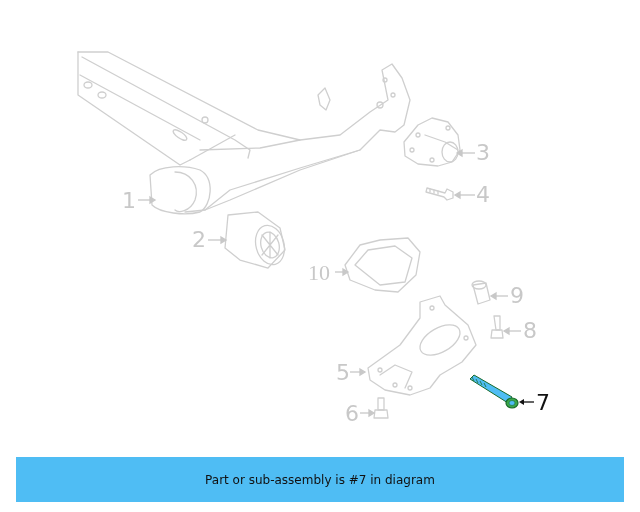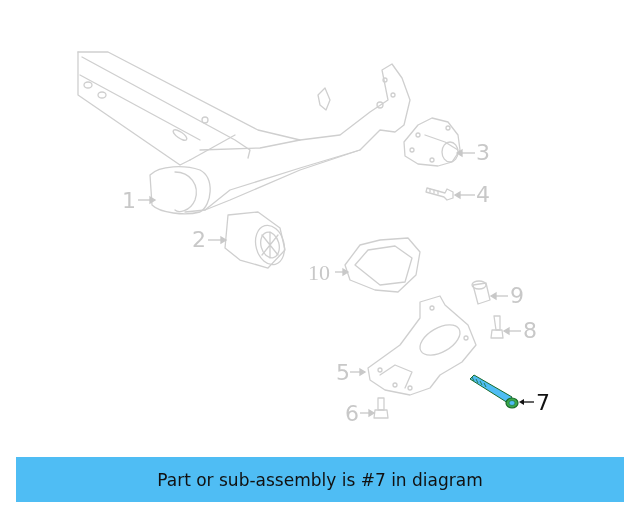--- a/index.html
+++ b/index.html
@@ -2,21 +2,21 @@
 <html><head>
 <meta charset="utf-8">
 <style>
   html, body { margin:0; padding:0; background:#ffffff; }
   body { width:640px; height:512px; position:relative; overflow:hidden; font-family:"DejaVu Sans", sans-serif; }
   #diagram { position:absolute; left:0; top:0; width:640px; height:450px; }
   .callout { position:absolute; font-size:22px; line-height:22px; color:#c8c8c8; font-family:"DejaVu Sans", sans-serif; }
   .callout.active { color:#111111; }
   #banner { position:absolute; left:16px; top:457px; width:608px; height:45px; background:#4fbdf4;
             display:flex; flex-direction:column; align-items:center; justify-content:center; }
-  #banner span { font-size:17px; line-height:20px; color:#111; font-family:"DejaVu Sans", sans-serif; }
+  #banner span { font-size:12px; line-height:20px; color:#111; font-family:"DejaVu Sans", sans-serif; }
 </style>
 </head>
 <body>
 
 <div id="diagram">
   <svg width="640" height="450" viewBox="0 0 640 450">
     <g fill="none" stroke="#cfcfcf" stroke-width="1.3" stroke-linejoin="round" stroke-linecap="round">
 
       <g>
         <path d="M78,52 L108,52 L258,130 L300,140 L340,135 L370,112 L388,100 L382,70 L392,64 L402,78 L410,100 L404,125 L395,132 L380,130 L360,150 L300,170 L230,200 L205,210 L185,212"></path>

